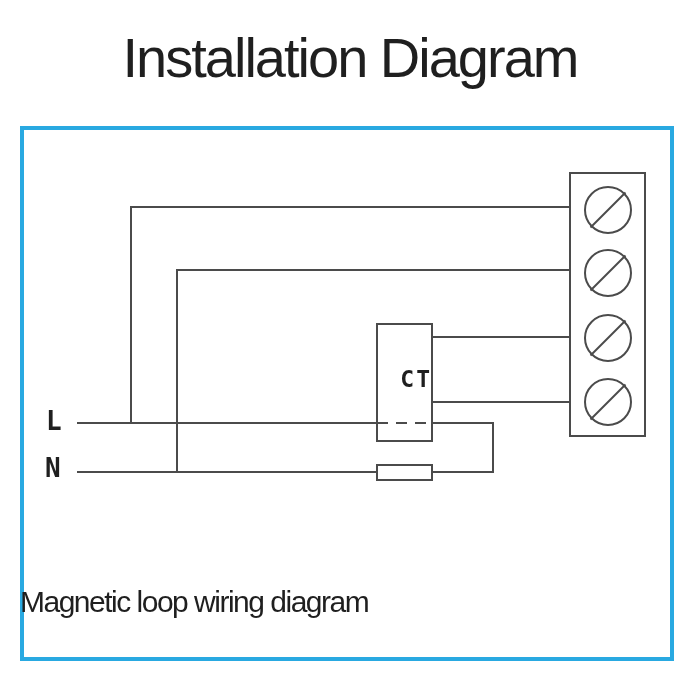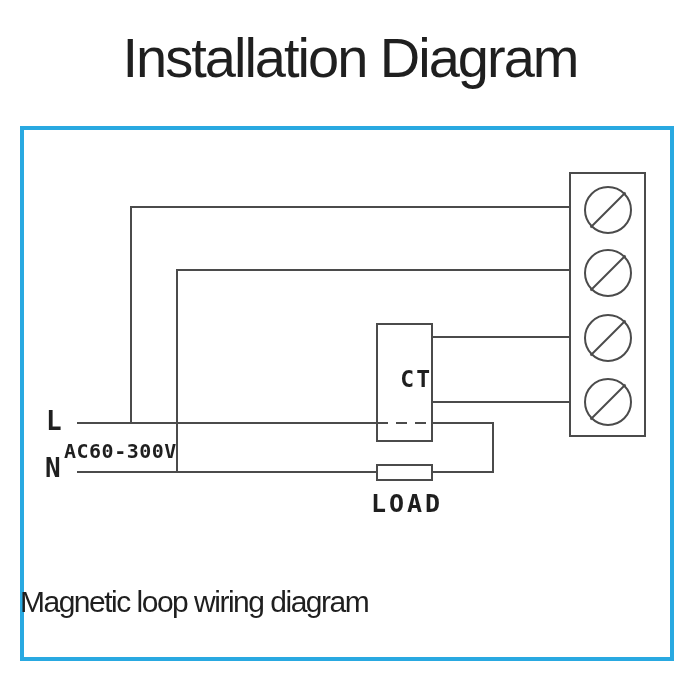--- a/index.html
+++ b/index.html
@@ -127,20 +127,18 @@
       <circle class="comp-box" cx="608" cy="338" r="23"></circle>
       <line class="wire" x1="590.5" y1="355.5" x2="625.5" y2="320.5"></line>
     </g>
     <g>
       <circle class="comp-box" cx="608" cy="402" r="23"></circle>
       <line class="wire" x1="590.5" y1="419.5" x2="625.5" y2="384.5"></line>
     </g>
   </svg>
 
   <div class="mono-label label-l">L</div>
-  <div class="mono-label label-v">AC60-300V</div>
   <div class="mono-label label-n">N</div>
   <div class="mono-label label-ct">CT</div>
-  <div class="mono-label label-load">LOAD</div>
 
   <div class="caption">Magnetic loop wiring diagram</div>
 
 </div>
 
 </body></html>

